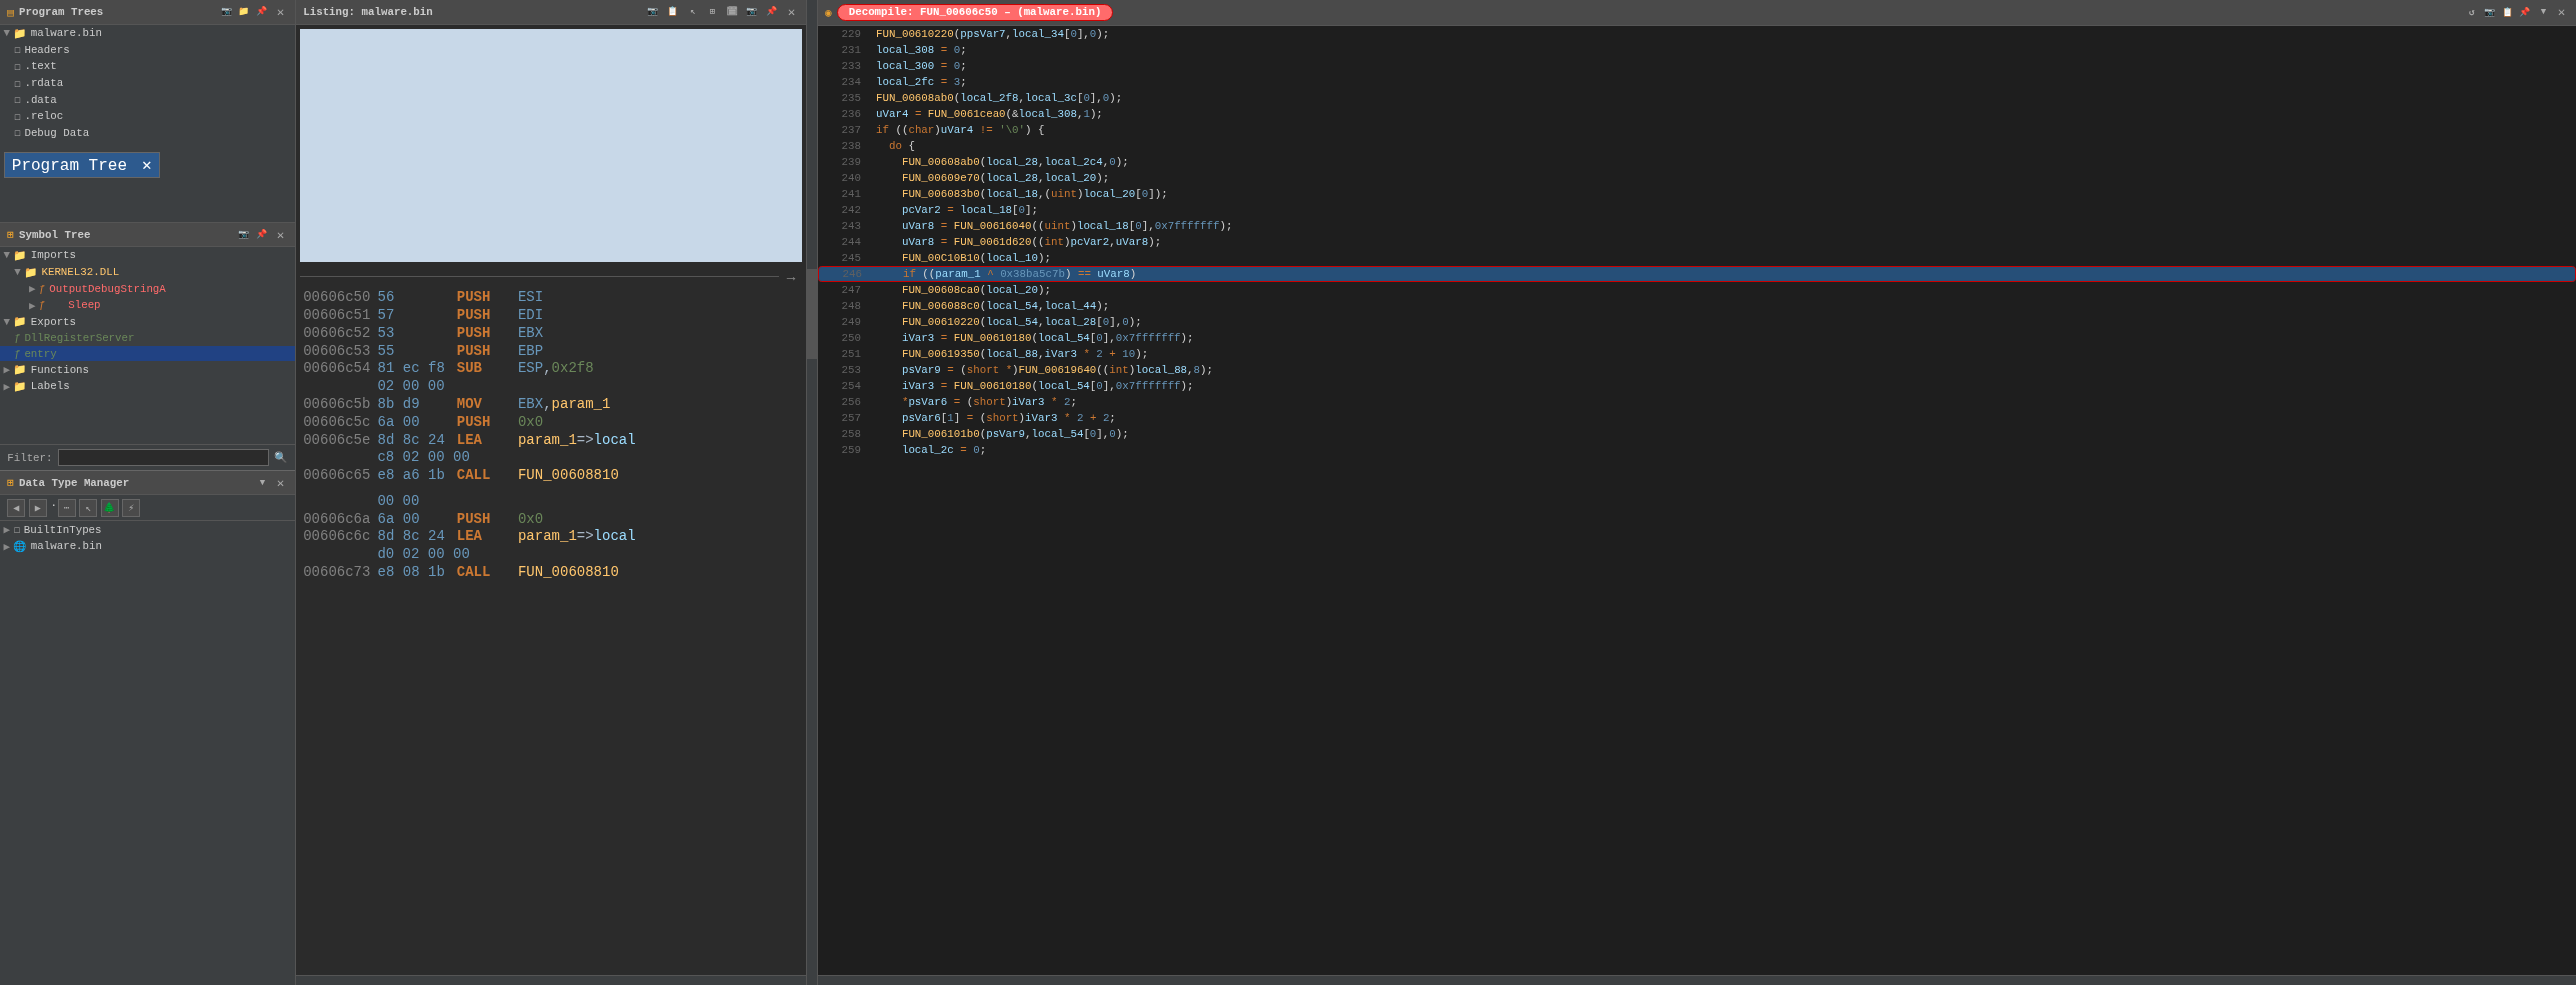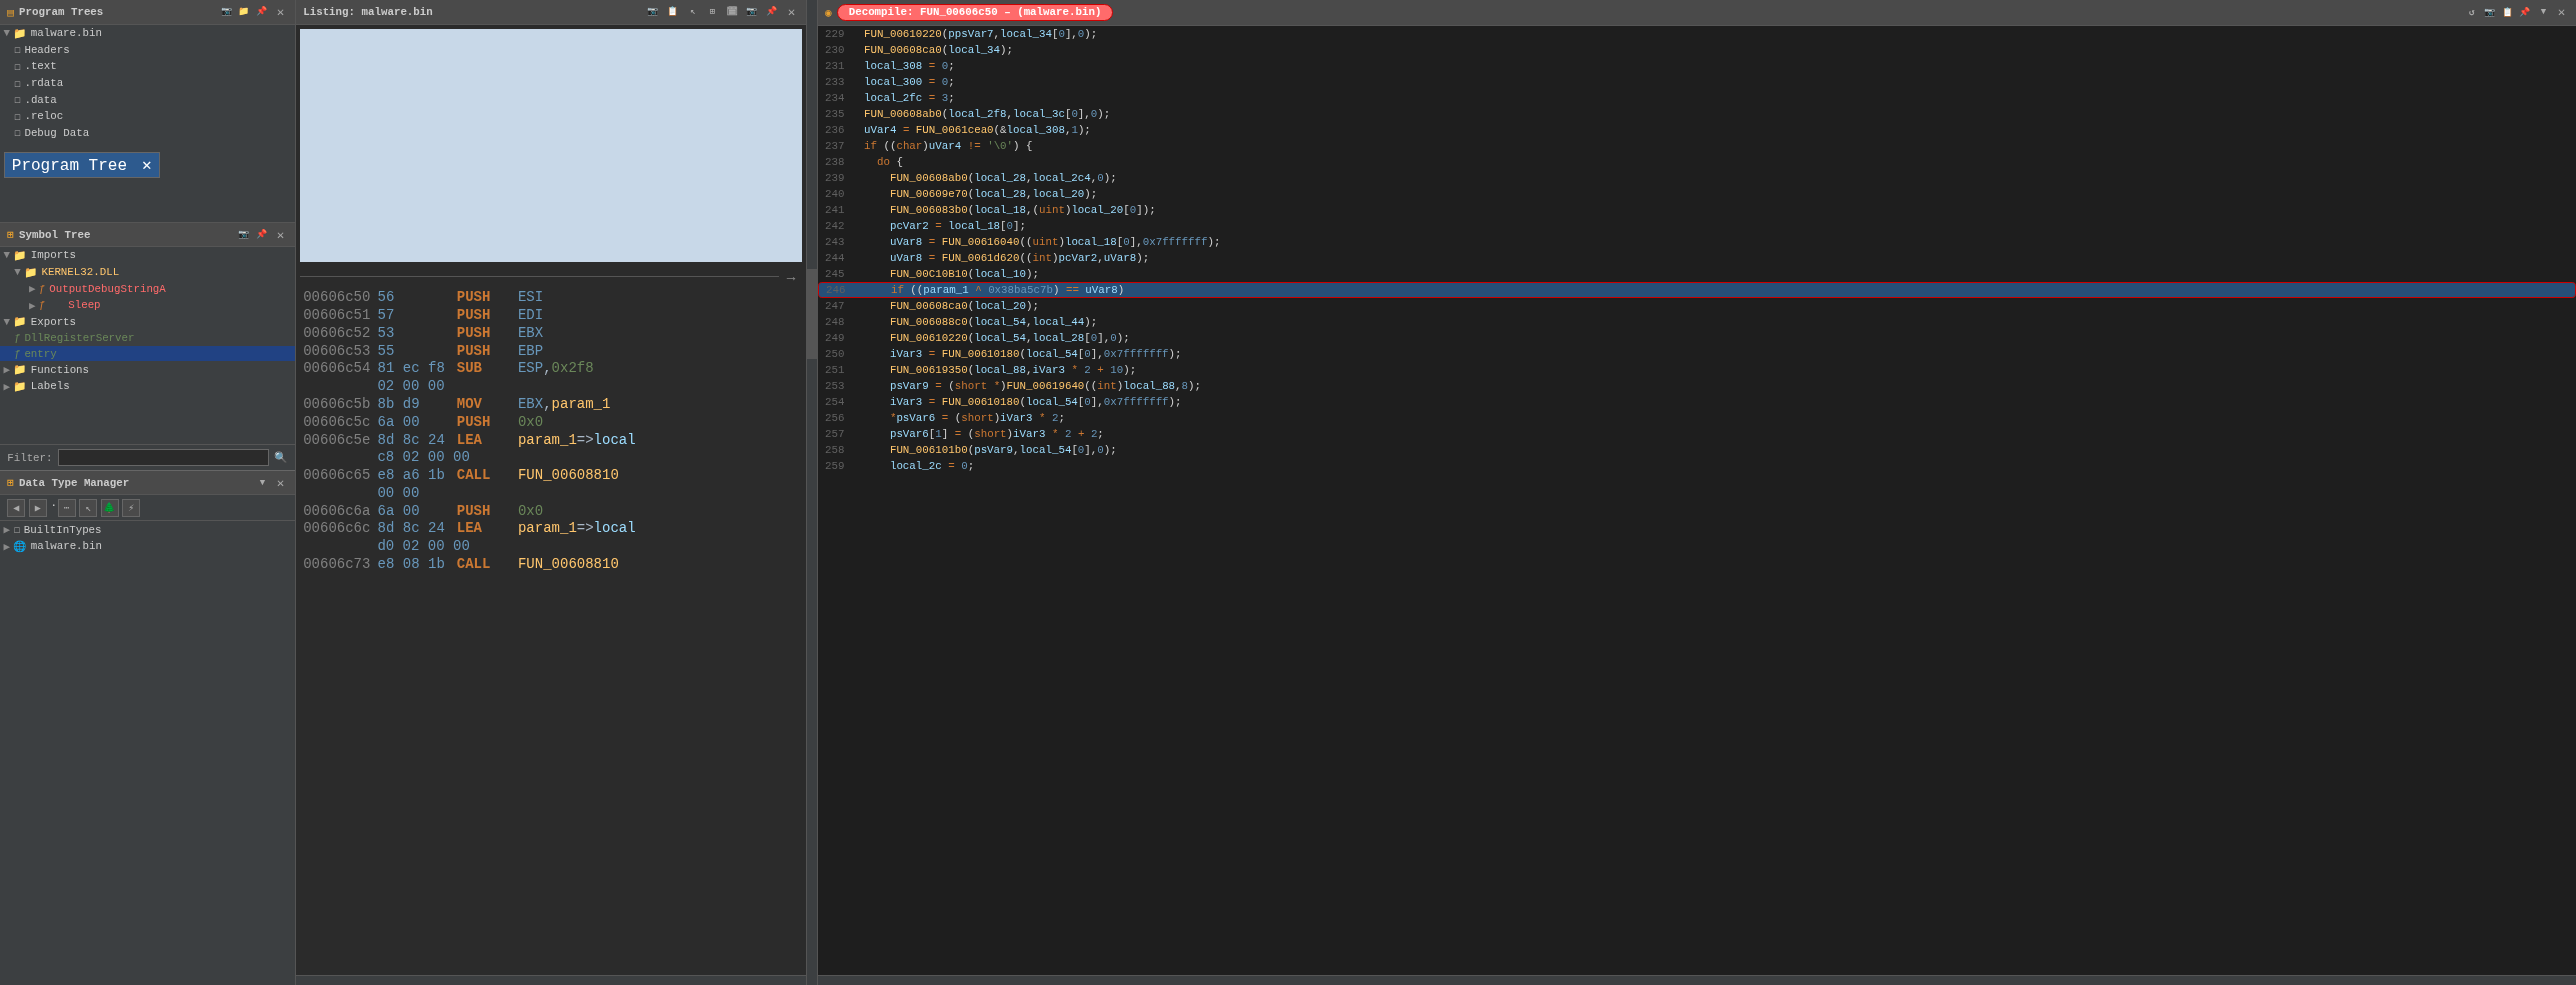--- a/index.html
+++ b/index.html
@@ -247,21 +247,22 @@
       cursor: pointer;
     }
     .code-line.highlighted-line {
       background: #264f78;
       border: 0.9px solid #cc0000;
       border-radius: 3.6px;
     }
     .line-num {
       color: #606060;
       min-width: 36px;
-      margin-right: 3px;
+      text-align: right;
+      margin-right: 15px;
       user-select: none;
     }
     .code-text { color: #d4d4d4; }
     .kw { color: #cc7832; font-weight: normal; }
     .fn-call { color: #ffc66d; }
     .var { color: #9cdcfe; }
     .num { color: #6897bb; }
     .str { color: #6a8759; }
     .op { color: #cc7832; }
 
@@ -544,21 +545,21 @@
           <span class="hex" style="color:#6897bb;">c8 02 00 00</span>
         </div>
         <div class="listing-row">
           <span class="addr">00606c65</span>
           <span class="hex">e8 a6 1b</span>
           <span class="mnemonic">CALL</span>
           <span class="operand-lbl">FUN_00608810</span>
         </div>
         <div class="listing-row">
           <span class="addr"></span>
-          <span class="hex" style="color:#6897bb;">00 00</span>
+          <span class="hex" style="color:#6897bb;margin-top:8px;">00 00</span>
         </div>
         <div class="listing-row">
           <span class="addr">00606c6a</span>
           <span class="hex">6a 00</span>
           <span class="mnemonic">PUSH</span>
           <span class="operand-imm">0x0</span>
         </div>
         <div class="listing-row">
           <span class="addr">00606c6c</span>
           <span class="hex">8d 8c 24</span>
@@ -602,24 +603,20 @@
       </div>
     </div>
 
     <div class="decompile-content">
 
       <div class="code-line">
         <span class="line-num">229</span>
         <span class="code-text"><span class="fn-call">FUN_00610220</span>(<span class="var">ppsVar7</span>,<span class="var">local_34</span>[<span class="num">0</span>],<span class="num">0</span>);</span>
       </div>
 
-      <div class="code-line">
-        <span class="line-num">230</span>
-        <span class="code-text"><span class="fn-call">FUN_00608ca0</span>(<span class="var">local_34</span>);</span>
-      </div>
 
       <div class="code-line">
         <span class="line-num">231</span>
         <span class="code-text"><span class="var">local_308</span> <span class="op">=</span> <span class="num">0</span>;</span>
       </div>
 
 
       <div class="code-line">
         <span class="line-num">233</span>
         <span class="code-text"><span class="var">local_300</span> <span class="op">=</span> <span class="num">0</span>;</span>

